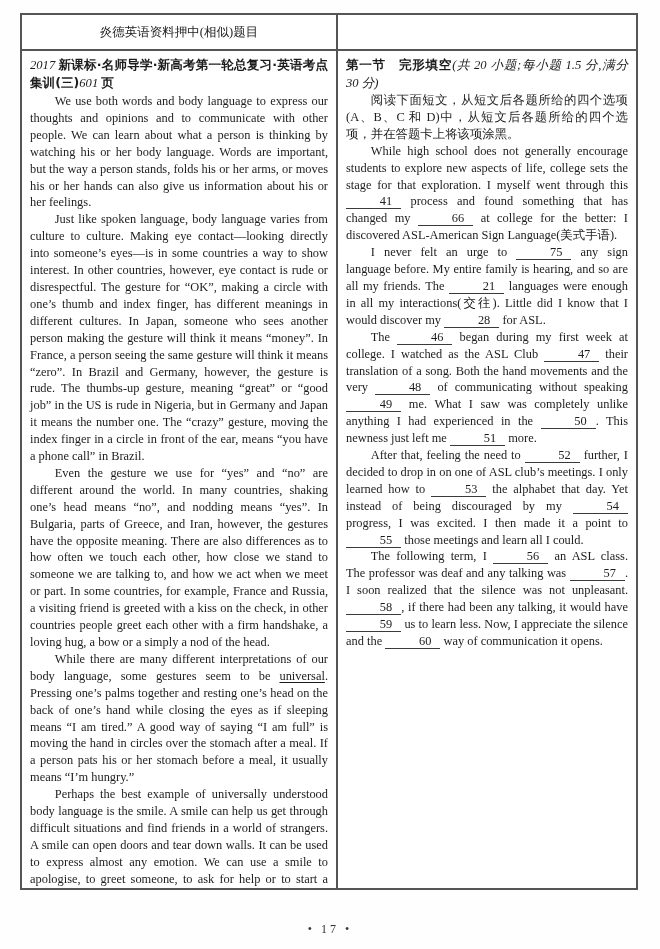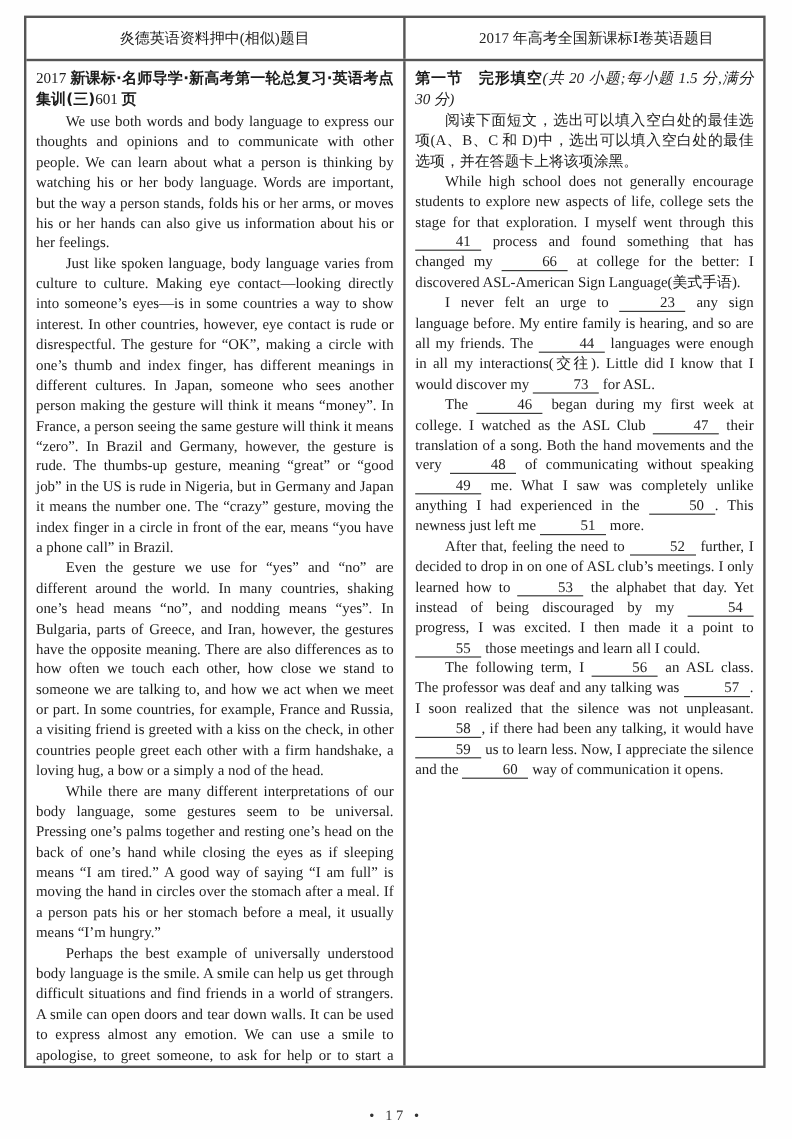--- a/index.html
+++ b/index.html
@@ -24,67 +24,67 @@
   }
   .col.left{width:316px;border-right:2px solid #555;}
   .col.right{flex:1;}
   .src-heading{
     font-family:"DejaVu Sans","Liberation Sans",sans-serif;
     font-weight:bold;font-size:12.6px;line-height:18px;margin:0 0 1px 0;
   }
   .src-heading .num{
     font-family:"Liberation Serif","DejaVu Serif",serif;
     font-weight:normal;
+    font-style:italic;
   }
   .sec-heading{font-size:12.6px;line-height:17.5px;margin:0;}
   .sec-heading .hbold{
     font-family:"DejaVu Sans","Liberation Sans",sans-serif;
     font-weight:bold;
   }
   .sec-heading .kai{font-style:italic;font-weight:normal;}
   p.para{margin:0;text-indent:2em;}
   p.chn{text-indent:2em;}
   .blank{
     display:inline-block;min-width:22px;padding:0 9px;
     border-bottom:1px solid #3a3a3a;
     line-height:14px;
   }
-  .uword{text-underline-offset:2px;}
+  .uword{text-decoration:underline;text-underline-offset:2px;}
   .page-num{
     position:absolute;left:0;bottom:12px;width:100%;
     text-align:center;font-size:12px;color:#333;letter-spacing:3px;
   }
 </style>
 </head>
 <body>
 
 <div class="sheet">
   <div class="doc-table">
 
     <div class="header-row">
       <div class="hcell left">炎德英语资料押中(相似)题目</div>
-      <div class="hcell right">2017 年高考全国新课标Ⅰ卷英语题目</div>
     </div>
 
     <div class="body-row">
 
       <div class="col left">
         <div class="src-heading"><span class="num">2017 </span><span>新课标·名师导学·新高考第一轮总复习·英语考点集训(三)</span><span class="num">601 </span><span>页</span></div>
         <p class="para eng">We use both words and body language to express our thoughts and opinions and to communicate with other people. We can learn about what a person is thinking by watching his or her body language. Words are important, but the way a person stands, folds his or her arms, or moves his or her hands can also give us information about his or her feelings.</p>
         <p class="para eng">Just like spoken language, body language varies from culture to culture. Making eye contact—looking directly into someone’s eyes—is in some countries a way to show interest. In other countries, however, eye contact is rude or disrespectful. The gesture for “OK”, making a circle with one’s thumb and index finger, has different meanings in different cultures. In Japan, someone who sees another person making the gesture will think it means “money”. In France, a person seeing the same gesture will think it means “zero”. In Brazil and Germany, however, the gesture is rude. The thumbs-up gesture, meaning “great” or “good job” in the US is rude in Nigeria, but in Germany and Japan it means the number one. The “crazy” gesture, moving the index finger in a circle in front of the ear, means “you have a phone call” in Brazil.</p>
         <p class="para eng">Even the gesture we use for “yes” and “no” are different around the world. In many countries, shaking one’s head means “no”, and nodding means “yes”. In Bulgaria, parts of Greece, and Iran, however, the gestures have the opposite meaning. There are also differences as to how often we touch each other, how close we stand to someone we are talking to, and how we act when we meet or part. In some countries, for example, France and Russia, a visiting friend is greeted with a kiss on the check, in other countries people greet each other with a firm handshake, a loving hug, a bow or a simply a nod of the head.</p>
         <p class="para eng">While there are many different interpretations of our body language, some gestures seem to be <span class="uword">universal</span>. Pressing one’s palms together and resting one’s head on the back of one’s hand while closing the eyes as if sleeping means “I am tired.” A good way of saying “I am full” is moving the hand in circles over the stomach after a meal. If a person pats his or her stomach before a meal, it usually means “I’m hungry.”</p>
         <p class="para eng">Perhaps the best example of universally understood body language is the smile. A smile can help us get through difficult situations and find friends in a world of strangers. A smile can open doors and tear down walls. It can be used to express almost any emotion. We can use a smile to apologise, to greet someone, to ask for help or to start a conversation. We can smile at ourselves in the mirror to make ourselves feel happier and stronger. And if we are feeling down or lonely, there is nothing better than to see the smiling face of a good friend.</p>
       </div>
 
       <div class="col right">
         <div class="sec-heading"><span class="hbold">第一节　完形填空</span><span class="kai">(共 20 小题;每小题 1.5 分,满分 30 分)</span></div>
-        <p class="para chn">阅读下面短文，选出可以填入空白处的最佳选项(A、B、C 和 D)中，选出可以填入空白处的最佳选项，并在答题卡上将该项涂黑。</p>
+        <p class="para chn">阅读下面短文，从短文后各题所给的四个选项(A、B、C 和 D)中，从短文后各题所给的四个选项，并在答题卡上将该项涂黑。</p>
         <p class="para eng">While high school does not generally encourage students to explore new aspects of life, college sets the stage for that exploration. I myself went through this <span class="blank">41</span> process and found something that has changed my <span class="blank">66</span> at college for the better: I discovered ASL-American Sign Language(美式手语).</p>
-        <p class="para eng">I never felt an urge to <span class="blank">23</span> any sign language before. My entire family is hearing, and so are all my friends. The <span class="blank">44</span> languages were enough in all my interactions(交往). Little did I know that I would discover my <span class="blank">73</span> for ASL.</p>
+        <p class="para eng">I never felt an urge to <span class="blank">75</span> any sign language before. My entire family is hearing, and so are all my friends. The <span class="blank">21</span> languages were enough in all my interactions(交往). Little did I know that I would discover my <span class="blank">28</span> for ASL.</p>
         <p class="para eng">The <span class="blank">46</span> began during my first week at college. I watched as the ASL Club <span class="blank">47</span> their translation of a song. Both the hand movements and the very <span class="blank">48</span> of communicating without speaking <span class="blank">49</span> me. What I saw was completely unlike anything I had experienced in the <span class="blank">50</span>. This newness just left me <span class="blank">51</span> more.</p>
         <p class="para eng">After that, feeling the need to <span class="blank">52</span> further, I decided to drop in on one of ASL club’s meetings. I only learned how to <span class="blank">53</span> the alphabet that day. Yet instead of being discouraged by my <span class="blank">54</span> progress, I was excited. I then made it a point to <span class="blank">55</span> those meetings and learn all I could.</p>
         <p class="para eng">The following term, I <span class="blank">56</span> an ASL class. The professor was deaf and any talking was <span class="blank">57</span>. I soon realized that the silence was not unpleasant. <span class="blank">58</span>, if there had been any talking, it would have <span class="blank">59</span> us to learn less. Now, I appreciate the silence and the <span class="blank">60</span> way of communication it opens.</p>
       </div>
 
     </div>
   </div>
 
   <div class="page-num">•  17  •</div>
 </div>

